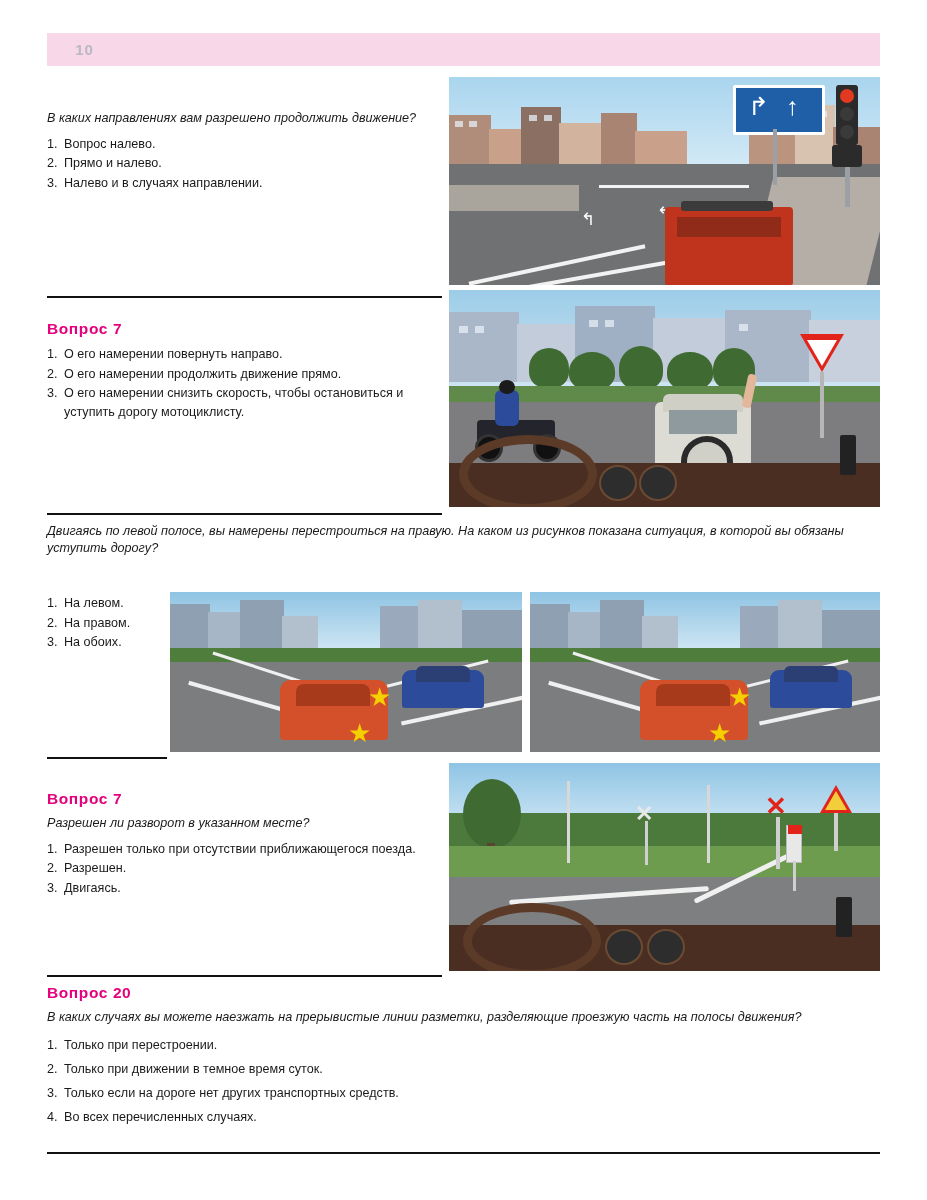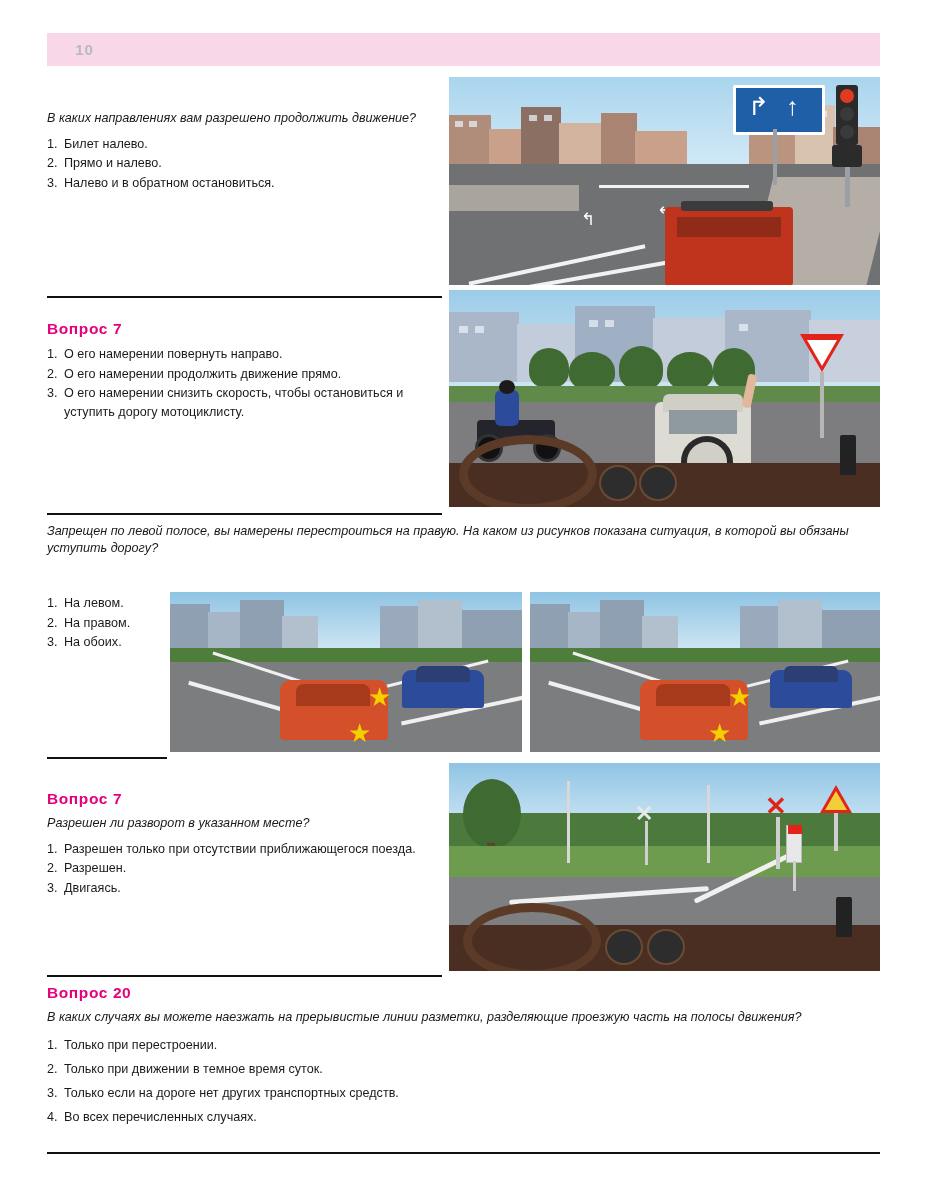--- a/index.html
+++ b/index.html
@@ -157,29 +157,29 @@
 
   <div class="header">
     <div class="page-number">10</div>
   </div>
 
   <div style="position:absolute; left:47px; top:110px; width:380px;">
     <div class="q-text">В каких направлениях вам разрешено продолжить движение?</div>
     <ul class="answers">
       <li>
           <span class="num">1.</span>
-          <span class="txt">Билет налево.</span>
+          <span class="txt">Вопрос налево.</span>
         </li>
       <li>
           <span class="num">2.</span>
           <span class="txt">Прямо и налево.</span>
         </li>
       <li>
           <span class="num">3.</span>
-          <span class="txt">Налево и в обратном остановиться.</span>
+          <span class="txt">Налево и в случаях направлении.</span>
         </li>
     </ul>
   </div>
 
   <div class="pic img1" style="left:449px; top:77px; width:431px; height:208px; background:#6f7173;">
     <div class="sky"></div>
 
     <div class="bldg" style="left:0; bottom:52%; width:42px; height:62px; background:#b08c7a;"></div>
     <div class="bldg" style="left:40px; bottom:52%; width:34px; height:48px; background:#c9a08a;"></div>
     <div class="bldg" style="left:72px; bottom:52%; width:40px; height:70px; background:#8b6f62;"></div>
@@ -292,21 +292,21 @@
     <div class="dash-wheel" style="left:0; right:0; bottom:0; height:44px;"></div>
     <div class="dash-instr" style="left:150px; bottom:6px; width:34px; height:32px;"></div>
     <div class="dash-instr" style="left:190px; bottom:6px; width:34px; height:32px;"></div>
     <div style="position:absolute; left:10px; bottom:-6px; width:120px; height:60px; border-radius:50%; border:9px solid #5b3a28;"></div>
     <div class="phone" style="right:24px; bottom:32px; width:16px; height:40px;"></div>
   </div>
 
   <div class="rule" style="left:47px; top:513px; width:395px;"></div>
 
   <div style="position:absolute; left:47px; top:523px; width:833px;">
-    <div class="q-text">Запрещен по левой полосе, вы намерены перестроиться на правую. На каком из рисунков показана ситуация, в которой вы обязаны уступить дорогу?</div>
+    <div class="q-text">Двигаясь по левой полосе, вы намерены перестроиться на правую. На каком из рисунков показана ситуация, в которой вы обязаны уступить дорогу?</div>
   </div>
   <ul class="answers" style="position:absolute; left:47px; top:594px; width:120px;">
     <li>
         <span class="num">1.</span>
         <span class="txt">На левом.</span>
       </li>
     <li>
         <span class="num">2.</span>
         <span class="txt">На правом.</span>
       </li>

